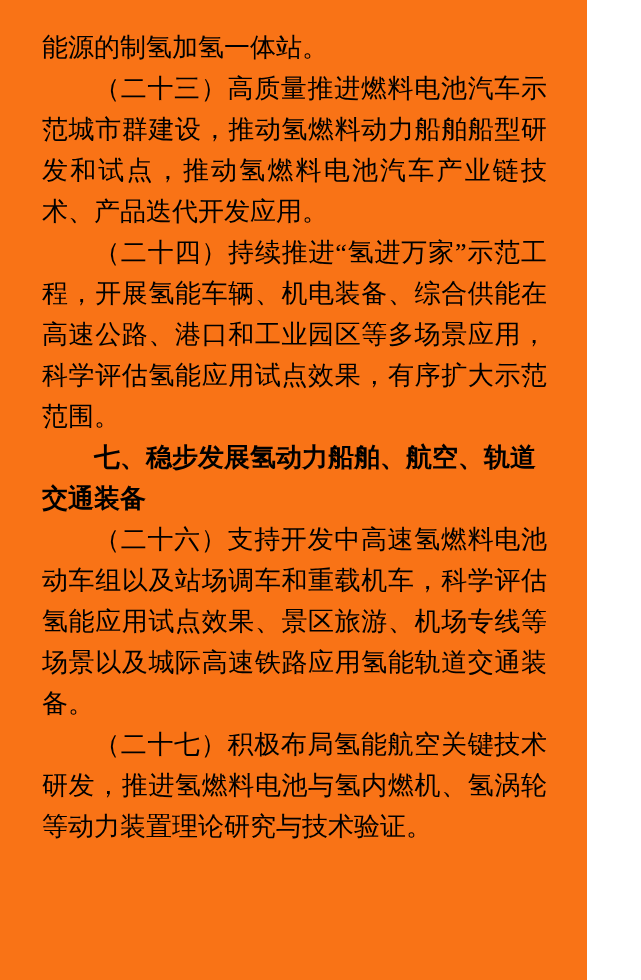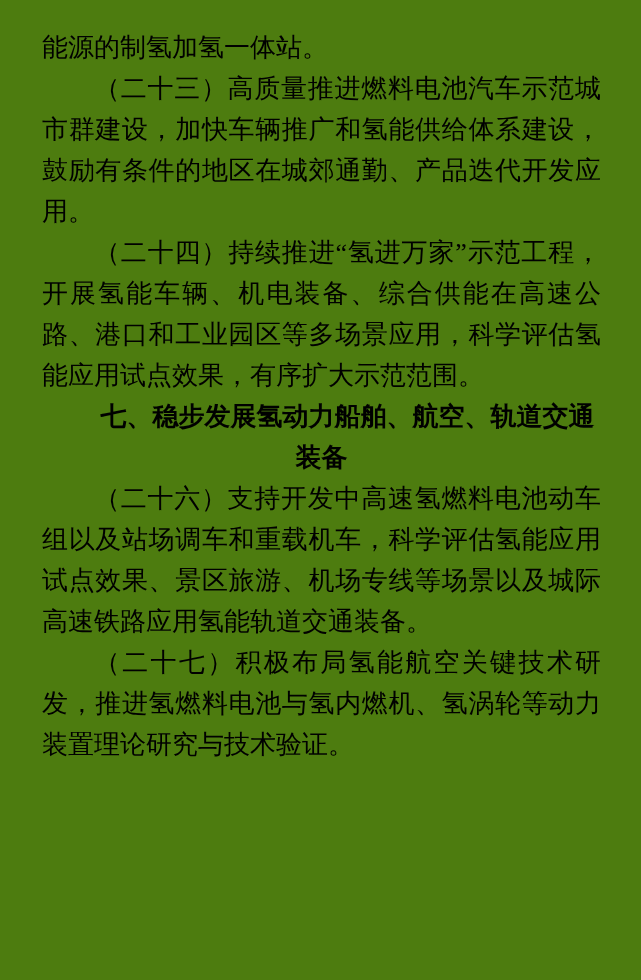--- a/index.html
+++ b/index.html
@@ -2,24 +2,24 @@
 <html lang="zh"><head>
 <meta charset="utf-8">
 <style>
   html, body {
     margin: 0;
     padding: 0;
     background: #ffffff;
   }
   .page {
     position: relative;
-    width: 641px;
+    width: 587px;
     height: 980px;
     box-sizing: border-box;
-    background: #4d7c0f;
+    background: #f97316;
     color: #000000;
     padding: 27px 40px 0 42px;
     overflow: hidden;
   }
   .doc-body {
     width: 100%;
   }
   p.body-para {
     margin: 0;
     font-family: "Liberation Serif", "DejaVu Serif", serif;
@@ -34,28 +34,28 @@
     text-indent: 2em;
   }
   h2.section-heading {
     margin: 0;
     font-family: "Liberation Sans", "DejaVu Sans", sans-serif;
     font-size: 26px;
     line-height: 41px;
     font-weight: bold;
     text-indent: 2em;
     color: #000000;
-    text-align: center;
+    text-align: left;
   }
 </style>
 </head>
 <body>
 
 <main class="page">
   <div class="doc-body" id="doc-body">
       <p class="body-para">能源的制氢加氢一体站。</p>
-      <p class="body-para indent">（二十三）高质量推进燃料电池汽车示范城市群建设，加快车辆推广和氢能供给体系建设，鼓励有条件的地区在城郊通勤、产品迭代开发应用。</p>
+      <p class="body-para indent">（二十三）高质量推进燃料电池汽车示范城市群建设，推动氢燃料动力船舶船型研发和试点，推动氢燃料电池汽车产业链技术、产品迭代开发应用。</p>
       <p class="body-para indent">（二十四）持续推进“氢进万家”示范工程，开展氢能车辆、机电装备、综合供能在高速公路、港口和工业园区等多场景应用，科学评估氢能应用试点效果，有序扩大示范范围。</p>
       <h2 class="section-heading">七、稳步发展氢动力船舶、航空、轨道交通装备</h2>
       <p class="body-para indent">（二十六）支持开发中高速氢燃料电池动车组以及站场调车和重载机车，科学评估氢能应用试点效果、景区旅游、机场专线等场景以及城际高速铁路应用氢能轨道交通装备。</p>
       <p class="body-para indent">（二十七）积极布局氢能航空关键技术研发，推进氢燃料电池与氢内燃机、氢涡轮等动力装置理论研究与技术验证。</p>
     </div>
 </main>
 
 </body></html>

